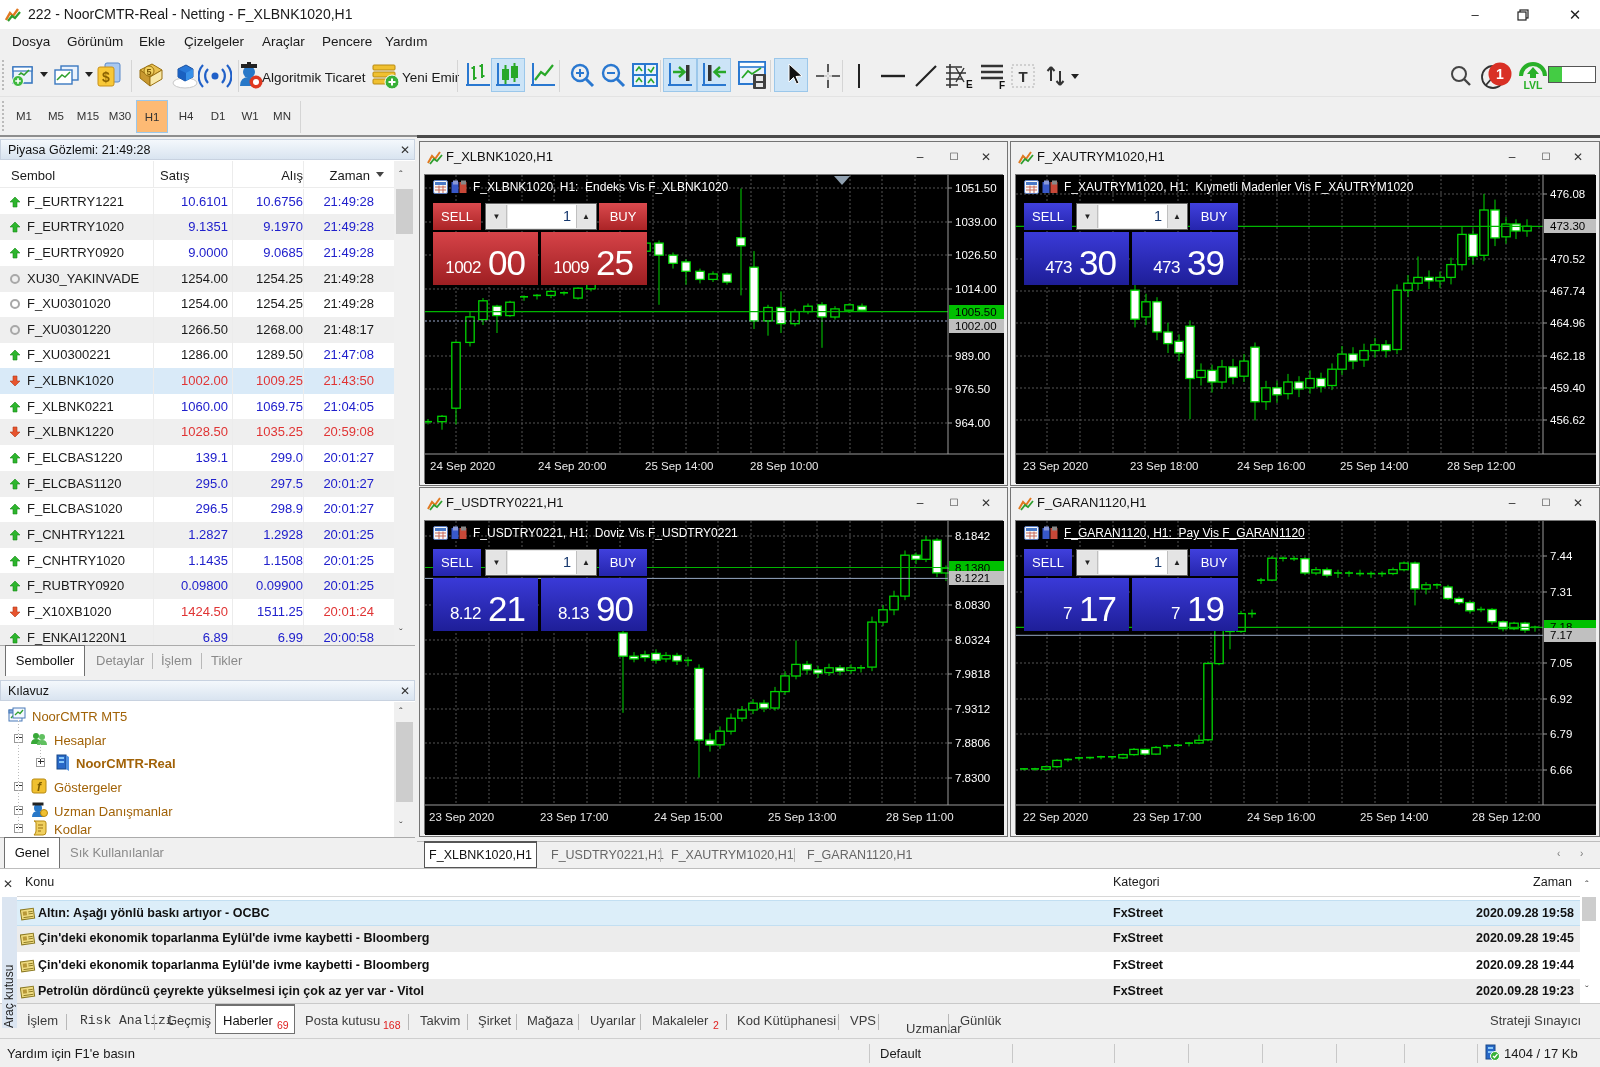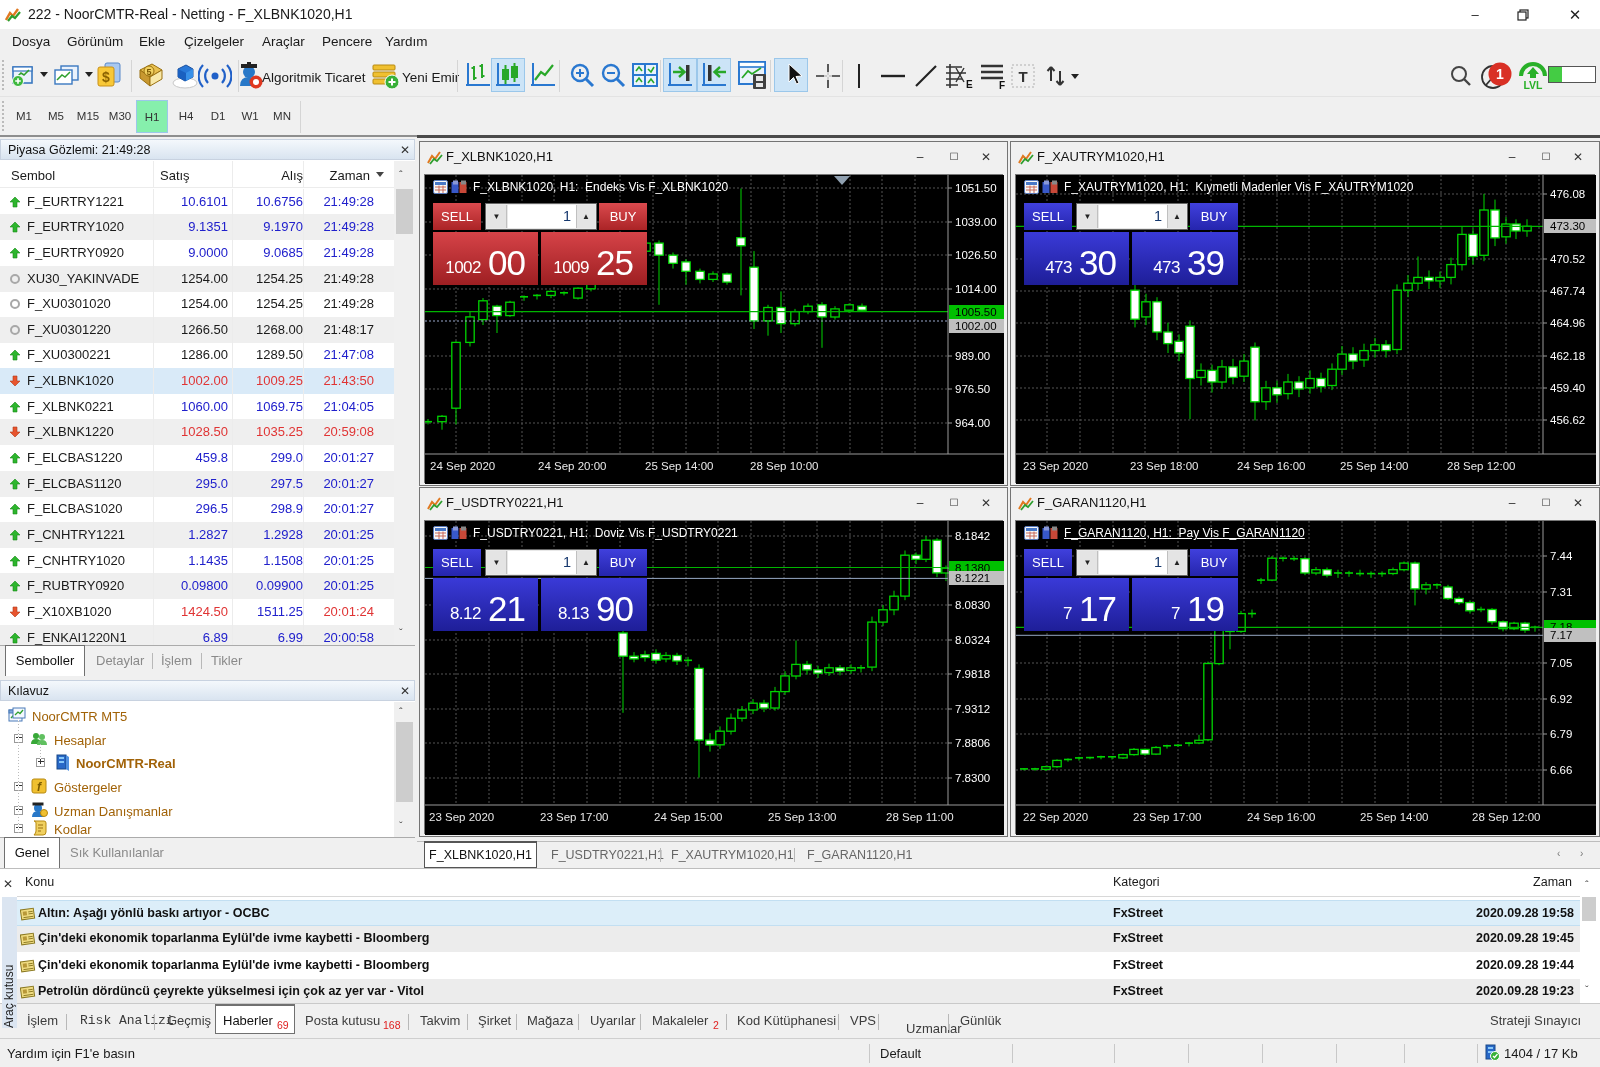--- a/index.html
+++ b/index.html
@@ -4,21 +4,21 @@
 html,body{width:1600px;height:1067px;overflow:hidden;font-family:"Liberation Sans",sans-serif;background:#f0f0f0;}
 .abs{position:absolute;}
 #titlebar{position:absolute;left:0;top:0;width:1600px;height:29px;background:#fff;}
 #titlebar .t{position:absolute;left:28px;top:6px;font-size:14px;color:#1a1a1a;}
 .wbtn{position:absolute;top:0;width:34px;height:29px;color:#222;text-align:center;line-height:29px;font-size:13px;}
 #menubar{position:absolute;left:0;top:29px;width:1600px;height:27px;background:#f0f0f0;}
 #menubar span{position:absolute;top:5px;font-size:13.5px;color:#1a1a1a;}
 #toolbar{position:absolute;left:0;top:56px;width:1600px;height:41px;background:#f0f0f0;border-bottom:1px solid #e3e3e3;}
 #tfbar{position:absolute;left:0;top:97px;width:1600px;height:40px;background:#f0f0f0;border-bottom:2px solid #8e8e8e;padding-left:47px;}
 .tfb{position:absolute;top:3px;width:32px;height:33px;text-align:center;line-height:33px;font-size:11.5px;color:#333;}
-.tfsel{background:#86efac;border:1px solid #9bc7ea;}
+.tfsel{background:#fdba74;border:1px solid #9bc7ea;}
 .tsep{position:absolute;top:4px;width:1px;height:32px;background:#d5d5d5;}
 .vdots{position:absolute;top:4px;left:2px;width:2px;height:32px;background:repeating-linear-gradient(#bbb 0 2px,#f0f0f0 2px 4px);}
 
 .ptitle{position:absolute;left:0;top:0;right:0;height:21px;background:linear-gradient(#f4f8fc,#d9e4f0);border:1px solid #c8d2e0;font-size:12.5px;color:#111;padding:3px 0 0 7px;}
 .px{position:absolute;right:4px;top:3px;font-size:12px;color:#333;}
 #mw{position:absolute;left:0;top:139px;width:415px;height:537px;background:#fff;}
 #mwhead{position:absolute;left:0;top:22px;width:394px;height:27px;background:#fff;border-bottom:1px solid #ececec;font-size:13px;color:#1a1a1a;}
 .mwrow{position:absolute;left:0;width:394px;height:26px;font-size:13px;white-space:nowrap;}
 .mwrow .sym{position:absolute;left:27px;top:5px;color:#1a1a1a;}
 .mwrow .c2{position:absolute;left:160px;width:68px;top:5px;text-align:right;}
@@ -405,21 +405,21 @@
       <span class="c4 redp">20:59:08</span>
 <div class="colsep" style="left:153px"></div>
       <div class="colsep" style="left:232px"></div>
       <div class="colsep" style="left:303px"></div>
 </div>
 <div class="mwrow " style="top:306.0px">
 <svg class="abs" style="left:9px;top:7px" width="12" height="12" viewBox="0 0 12 12" xmlns="http://www.w3.org/2000/svg">
         <path d="M6 1 L11 6 H8 V11 H4 V6 H1 Z" fill="#2db52d" stroke="#1a8a1a" stroke-width="0.6"></path>
       </svg>
 <span class="sym">F_ELCBAS1220</span>
-      <span class="c2 blue">459.8</span>
+      <span class="c2 blue">139.1</span>
       <span class="c3 blue">299.0</span>
       <span class="c4 blue">20:01:27</span>
 <div class="colsep" style="left:153px"></div>
       <div class="colsep" style="left:232px"></div>
       <div class="colsep" style="left:303px"></div>
 </div>
 <div class="mwrow graybg" style="top:331.6px">
 <svg class="abs" style="left:9px;top:7px" width="12" height="12" viewBox="0 0 12 12" xmlns="http://www.w3.org/2000/svg">
         <path d="M6 1 L11 6 H8 V11 H4 V6 H1 Z" fill="#2db52d" stroke="#1a8a1a" stroke-width="0.6"></path>
       </svg>

